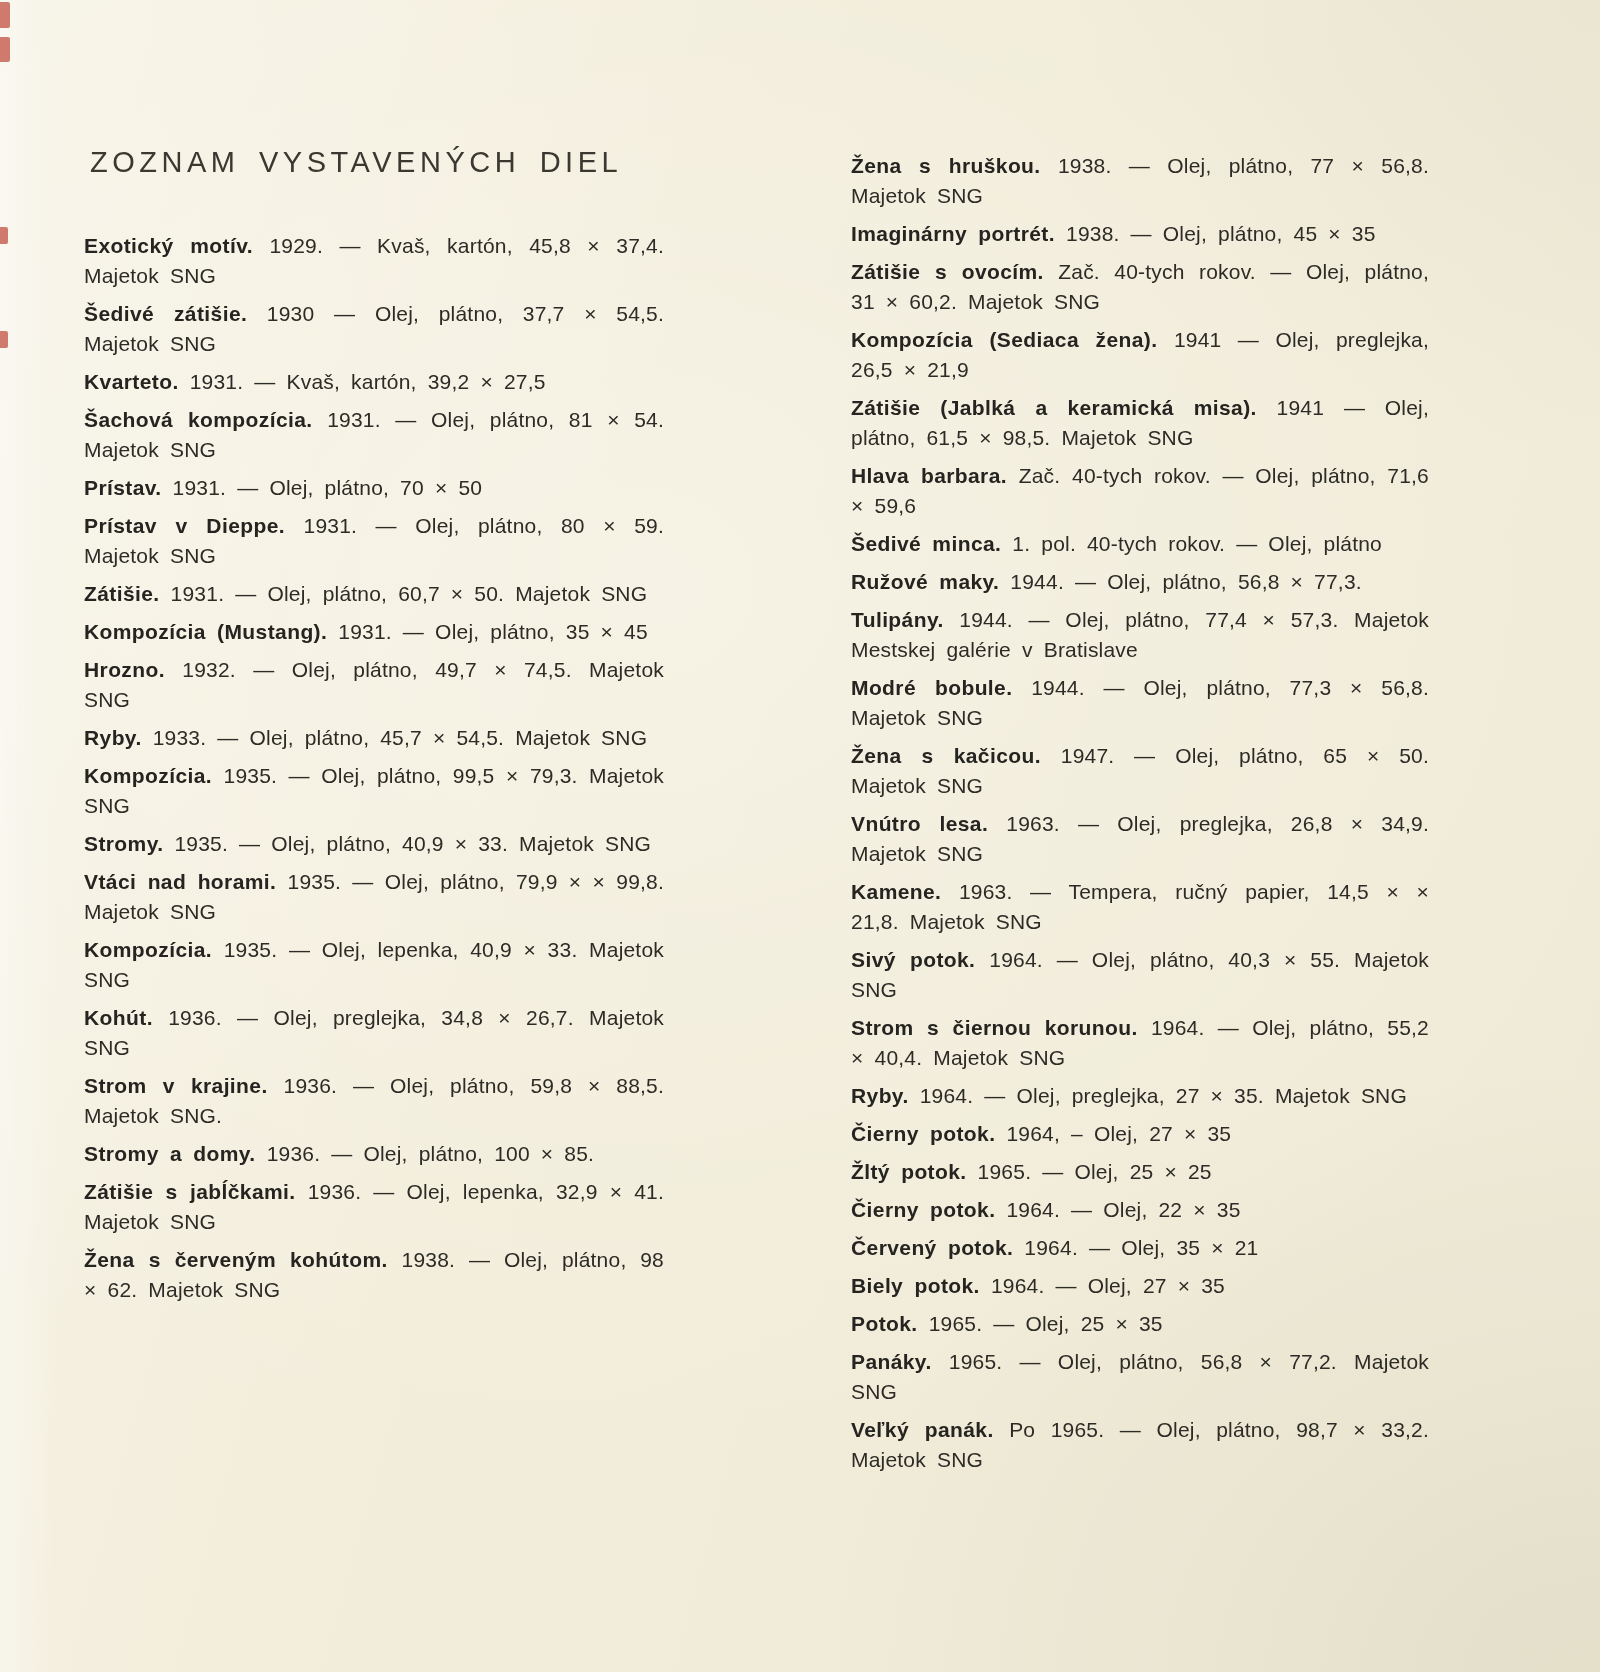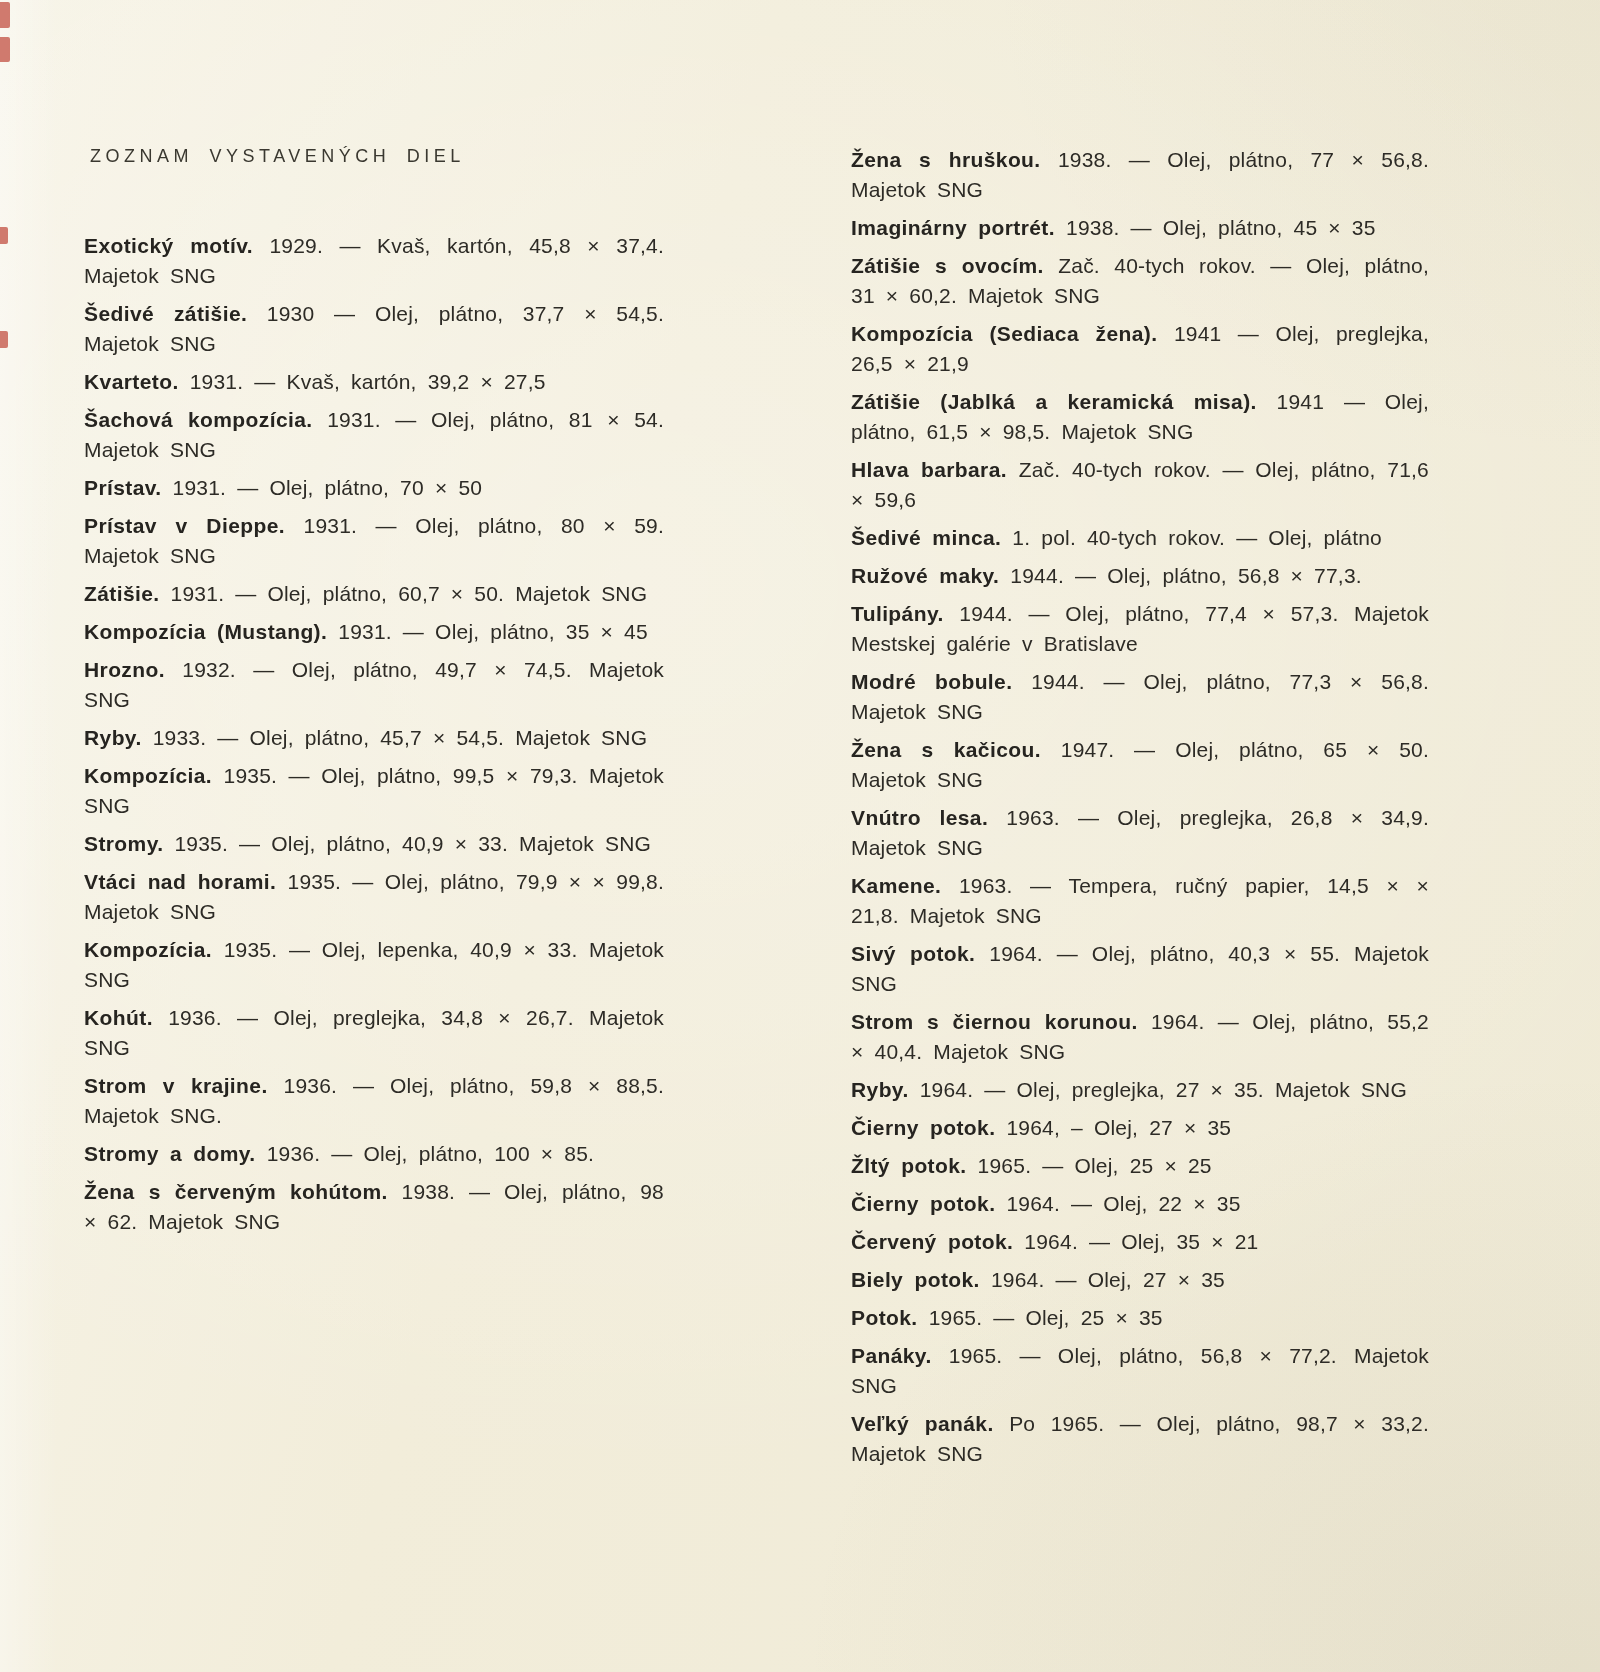--- a/index.html
+++ b/index.html
@@ -11,31 +11,31 @@
     background-image:
       radial-gradient(120% 90% at 40% 35%, rgba(255,255,255,0.30) 0%, rgba(255,255,255,0) 60%),
       radial-gradient(80% 60% at 98% 100%, rgba(138,126,94,0.10) 0%, rgba(138,126,94,0) 60%),
       radial-gradient(70% 50% at 100% 0%, rgba(150,138,104,0.06) 0%, rgba(150,138,104,0) 55%),
       linear-gradient(105deg, #f7f4e8 0%, #f2edda 38%, #efead6 100%);
     font-family:"Liberation Sans","DejaVu Sans",sans-serif;
     color:#2d2b26;
   }
   .page-title{
     position:absolute;left:90px;top:146px;margin:0;
-    font-size:18px;font-weight:400;
+    font-size:29px;font-weight:400;
     letter-spacing:4.5px;word-spacing:7px;
     color:#3a3830;
     white-space:nowrap;
   }
   .col{
     position:absolute;
     font-size:21px;line-height:30px;
   }
   .col-left{left:84px;top:231px;width:580px;}
-  .col-right{left:851px;top:145px;width:578px;}
+  .col-right{left:851px;top:151px;width:578px;}
   .entry{
     margin:0 0 8px 0;
     text-align:justify;
     word-spacing:5px;
     letter-spacing:0.2px;
     color:#2d2b26;
   }
   .entry-title{
     font-weight:bold;
     letter-spacing:0.4px;
@@ -100,20 +100,21 @@
       <p class="entry"><span class="entry-title">Vtáci nad horami.</span> <span class="entry-details">1935. — Olej, plátno, 79,9 × × 99,8. Majetok SNG</span></p>
 
       <p class="entry"><span class="entry-title">Kompozícia.</span> <span class="entry-details">1935. — Olej, lepenka, 40,9 × 33. Majetok SNG</span></p>
 
       <p class="entry"><span class="entry-title">Kohút.</span> <span class="entry-details">1936. — Olej, preglejka, 34,8 × 26,7. Majetok SNG</span></p>
 
       <p class="entry"><span class="entry-title">Strom v krajine.</span> <span class="entry-details">1936. — Olej, plátno, 59,8 × 88,5. Majetok SNG.</span></p>
 
       <p class="entry"><span class="entry-title">Stromy a domy.</span> <span class="entry-details">1936. — Olej, plátno, 100 × 85.</span></p>
 
+      <p class="entry"><span class="entry-title">Zátišie s jabĺčkami.</span> <span class="entry-details">1936. — Olej, lepenka, 32,9 × 41. Majetok SNG</span></p>
 
       <p class="entry"><span class="entry-title">Žena s červeným kohútom.</span> <span class="entry-details">1938. — Olej, plátno, 98 × 62. Majetok SNG</span></p>
     </section>
 
   <section class="col col-right">
 
       <p class="entry"><span class="entry-title">Žena s hruškou.</span> <span class="entry-details">1938. — Olej, plátno, 77 × 56,8. Majetok SNG</span></p>
 
       <p class="entry"><span class="entry-title">Imaginárny portrét.</span> <span class="entry-details">1938. — Olej, plátno, 45 × 35</span></p>
 

